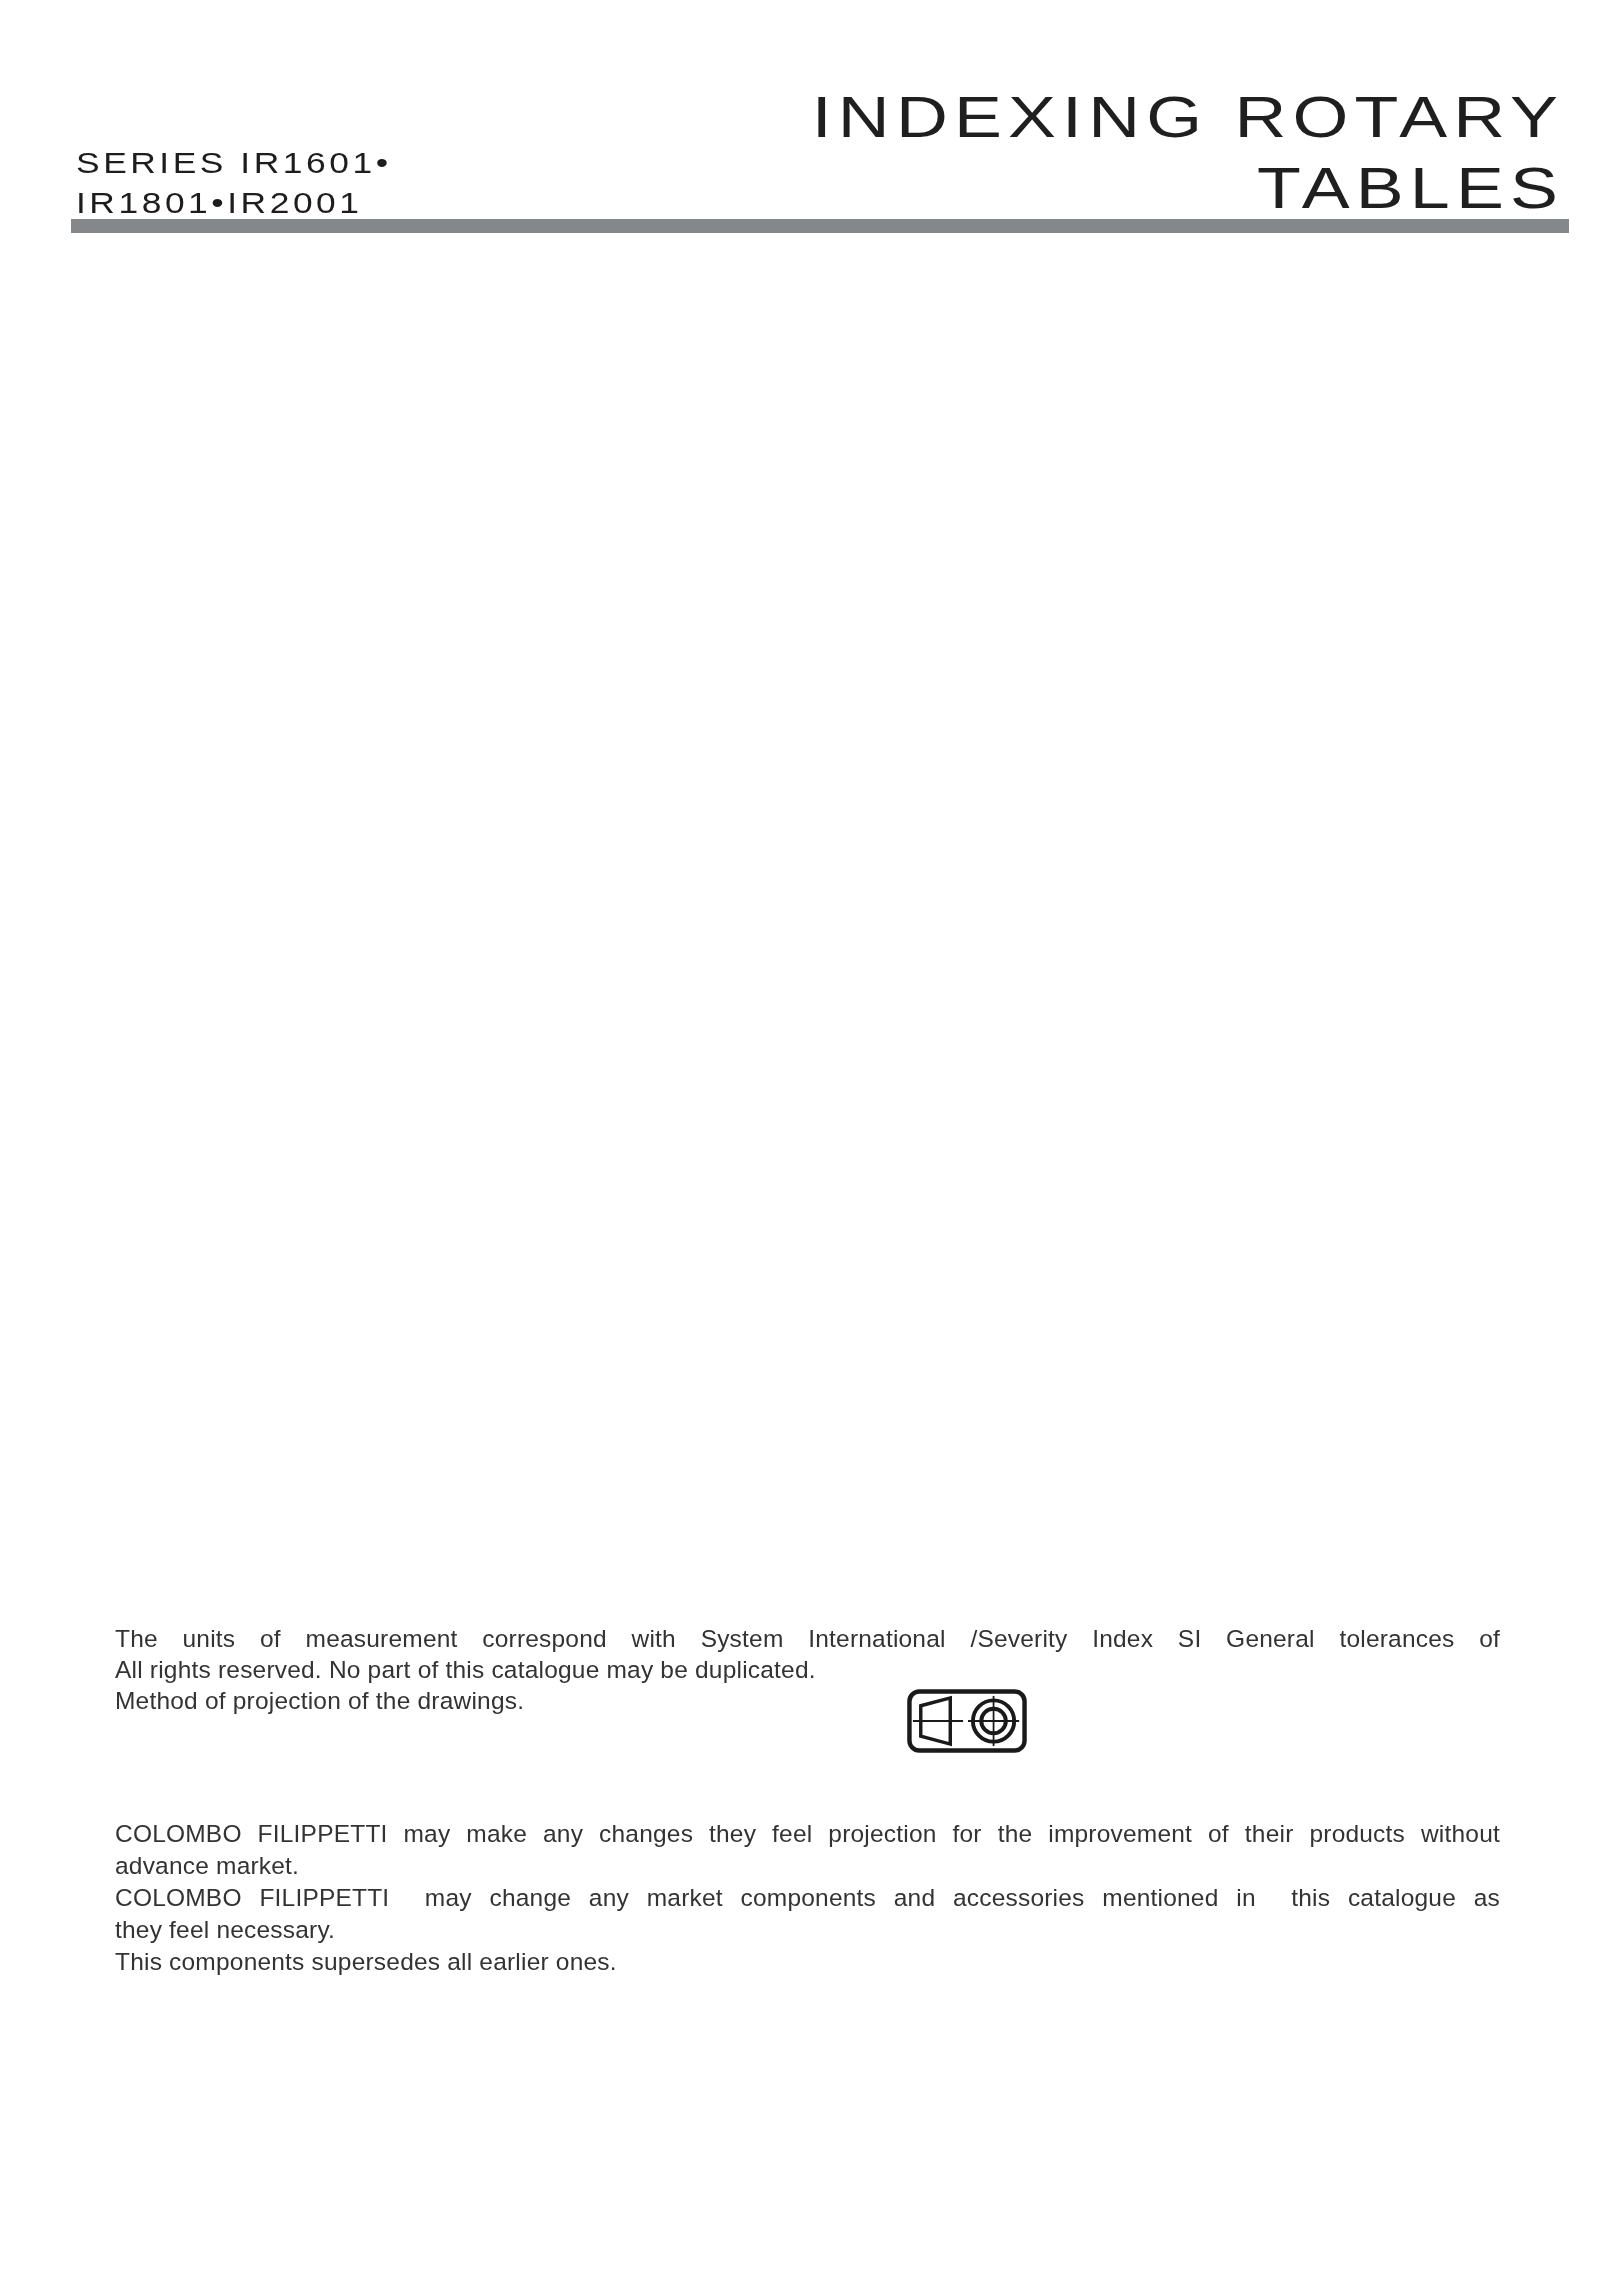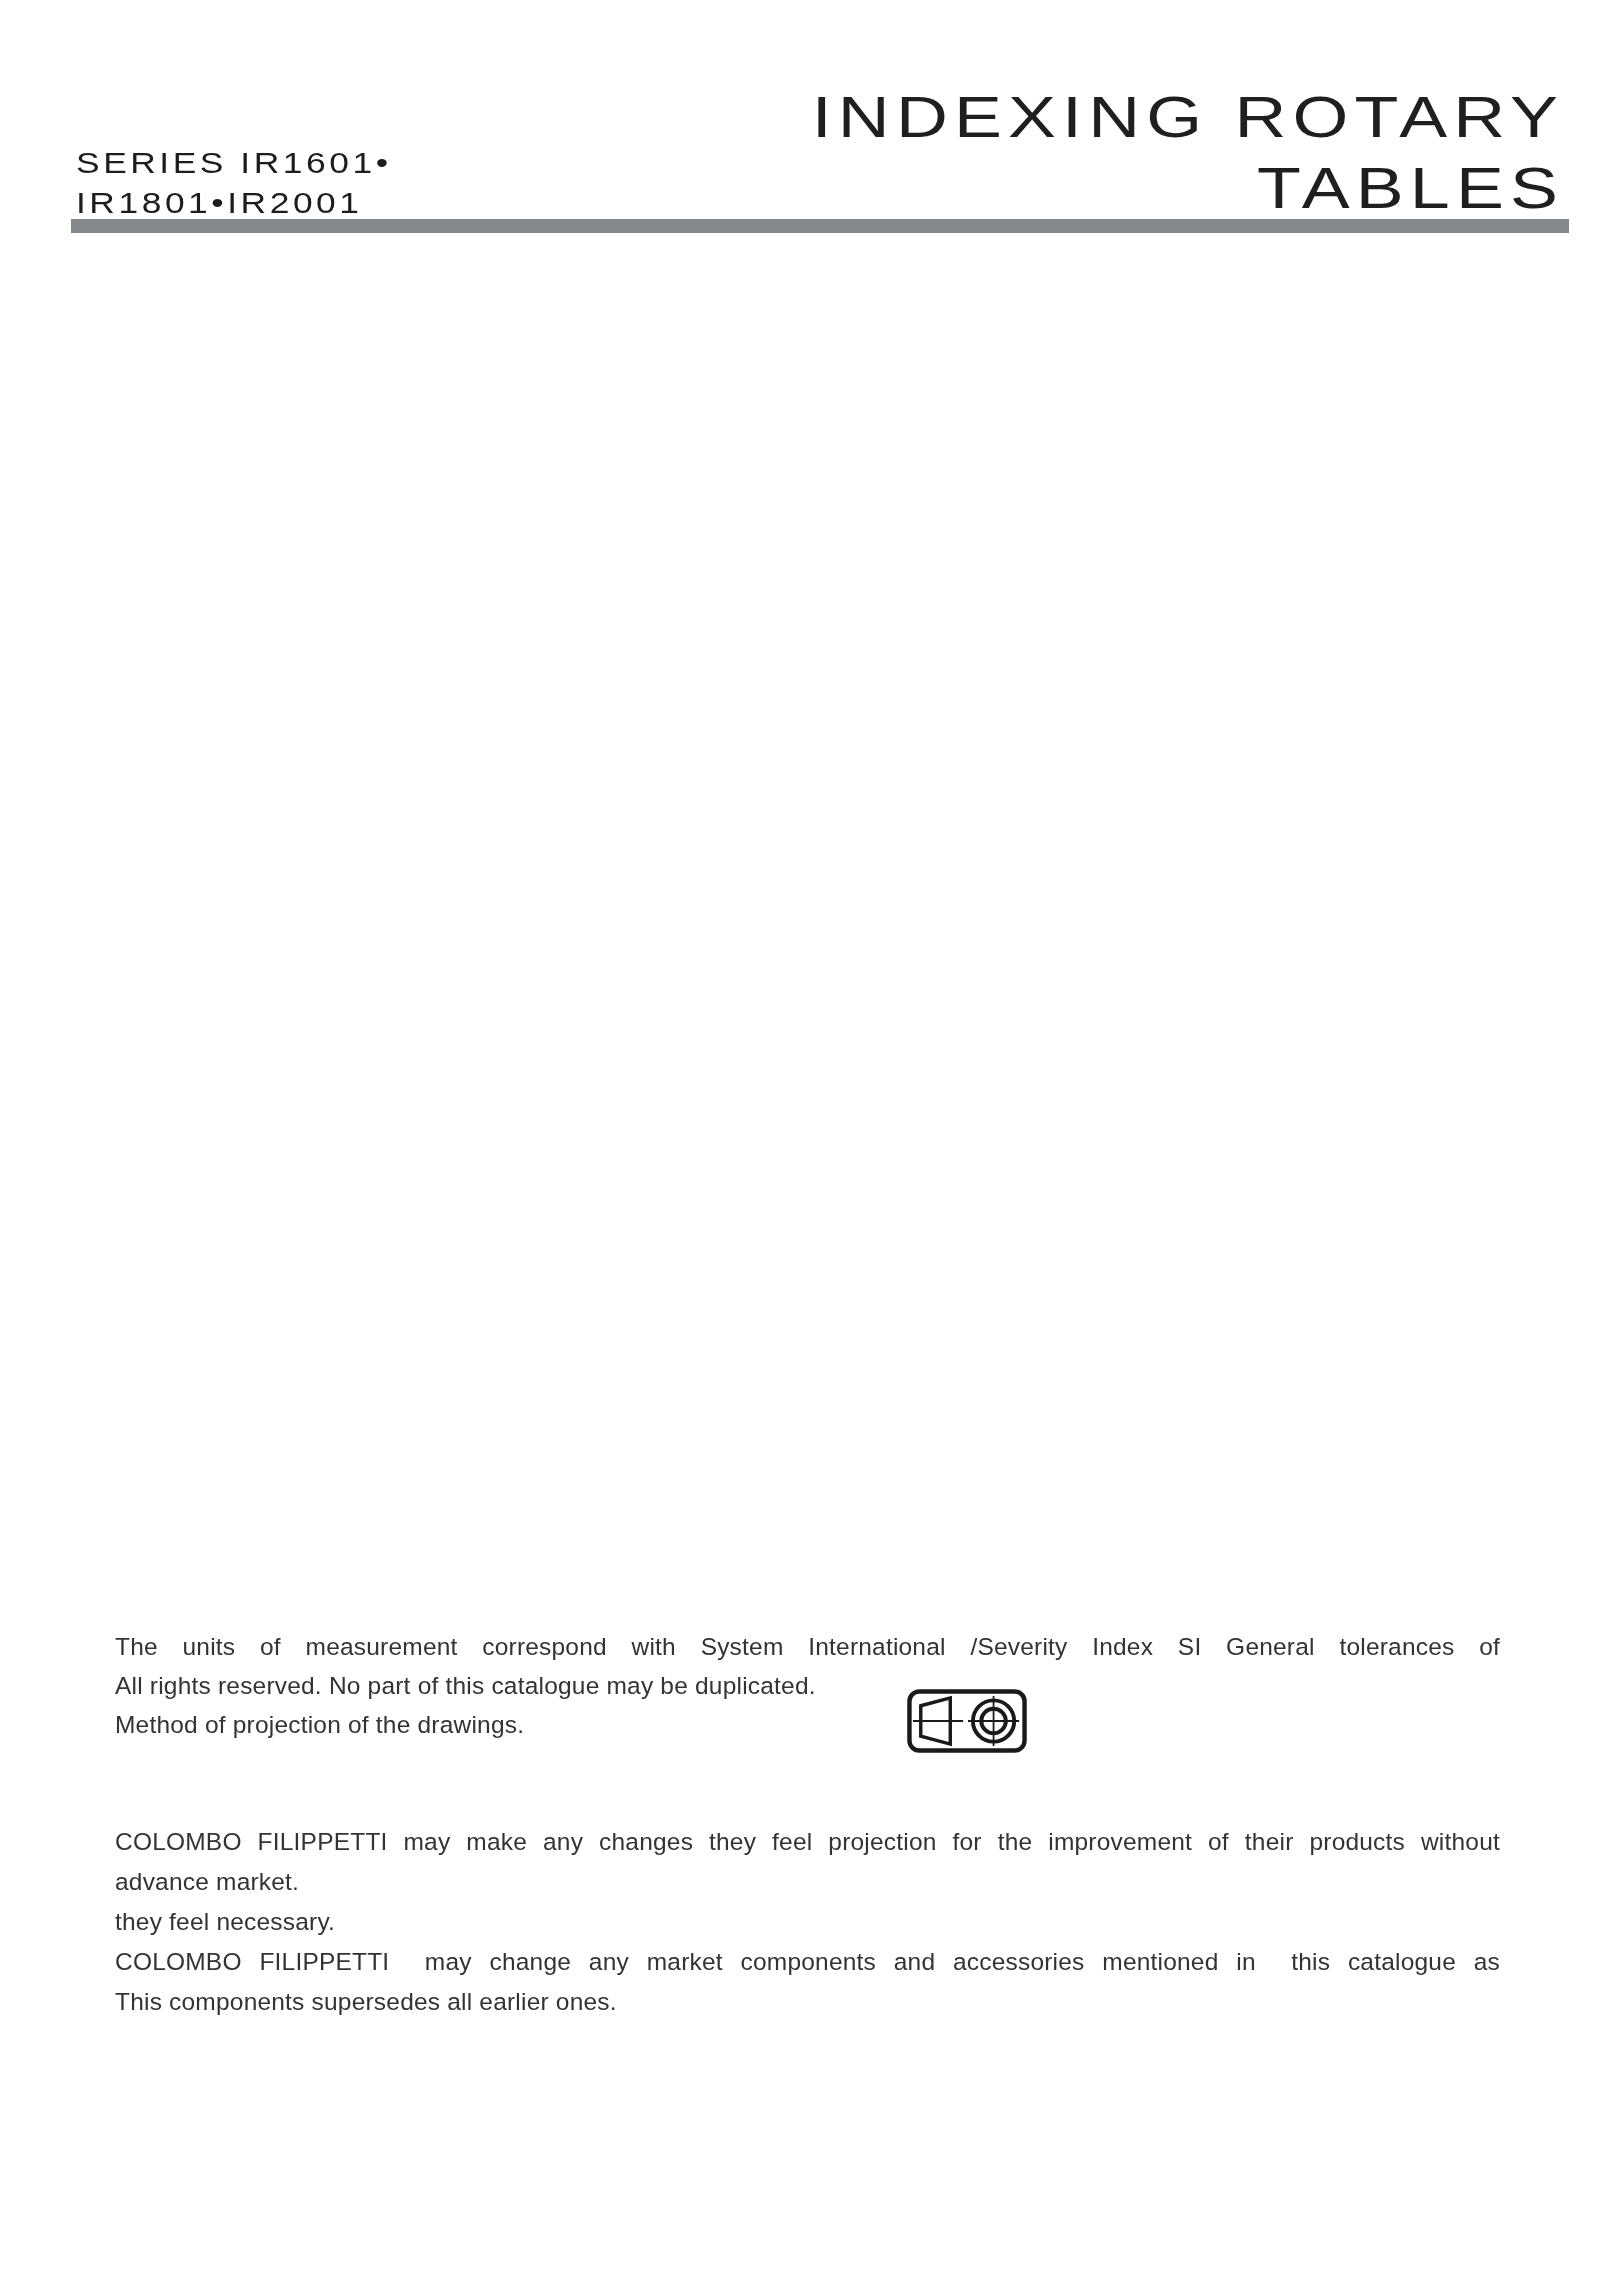--- a/index.html
+++ b/index.html
@@ -51,21 +51,21 @@
   .bodytext {
     position: absolute;
     left: 115px;
     width: 1385px;
     font-size: 24.5px;
     color: #333333;
     letter-spacing: 0.2px;
   }
   .para1 { top: 1623px; line-height: 31px; }
   .para2 { top: 1818px; line-height: 32px; }
-  .line { white-space: pre-wrap; margin-top: 8px; }
+  .line { white-space: pre-wrap; }
   .just {
     text-align: justify;
     text-align-last: justify;
     -moz-text-align-last: justify;
   }
 
   .projection-icon-box {
     position: absolute;
     left: 907px;
     top: 1689px;
@@ -104,19 +104,19 @@
       <circle cx="88" cy="32.5" r="21" fill="none" stroke="#1a1a1a" stroke-width="4"></circle>
       <circle cx="88" cy="32.5" r="12.5" fill="none" stroke="#1a1a1a" stroke-width="4"></circle>
       <line x1="62" y1="32.5" x2="114" y2="32.5" stroke="#1a1a1a" stroke-width="1.8"></line>
       <line x1="88" y1="7" x2="88" y2="58" stroke="#1a1a1a" stroke-width="1.8"></line>
     </svg>
   </div>
 
   <div class="bodytext para2">
     <div class="line just">COLOMBO FILIPPETTI may make any changes they feel projection for the improvement of their products without</div>
     <div class="line">advance market.</div>
+    <div class="line just">COLOMBO FILIPPETTI  may change any market components and accessories mentioned in  this catalogue as</div>
     <div class="line">they feel necessary.</div>
-    <div class="line just">COLOMBO FILIPPETTI  may change any market components and accessories mentioned in  this catalogue as</div>
     <div class="line">This components supersedes all earlier ones.</div>
   </div>
 
 </div>
 
 
 </body></html>

